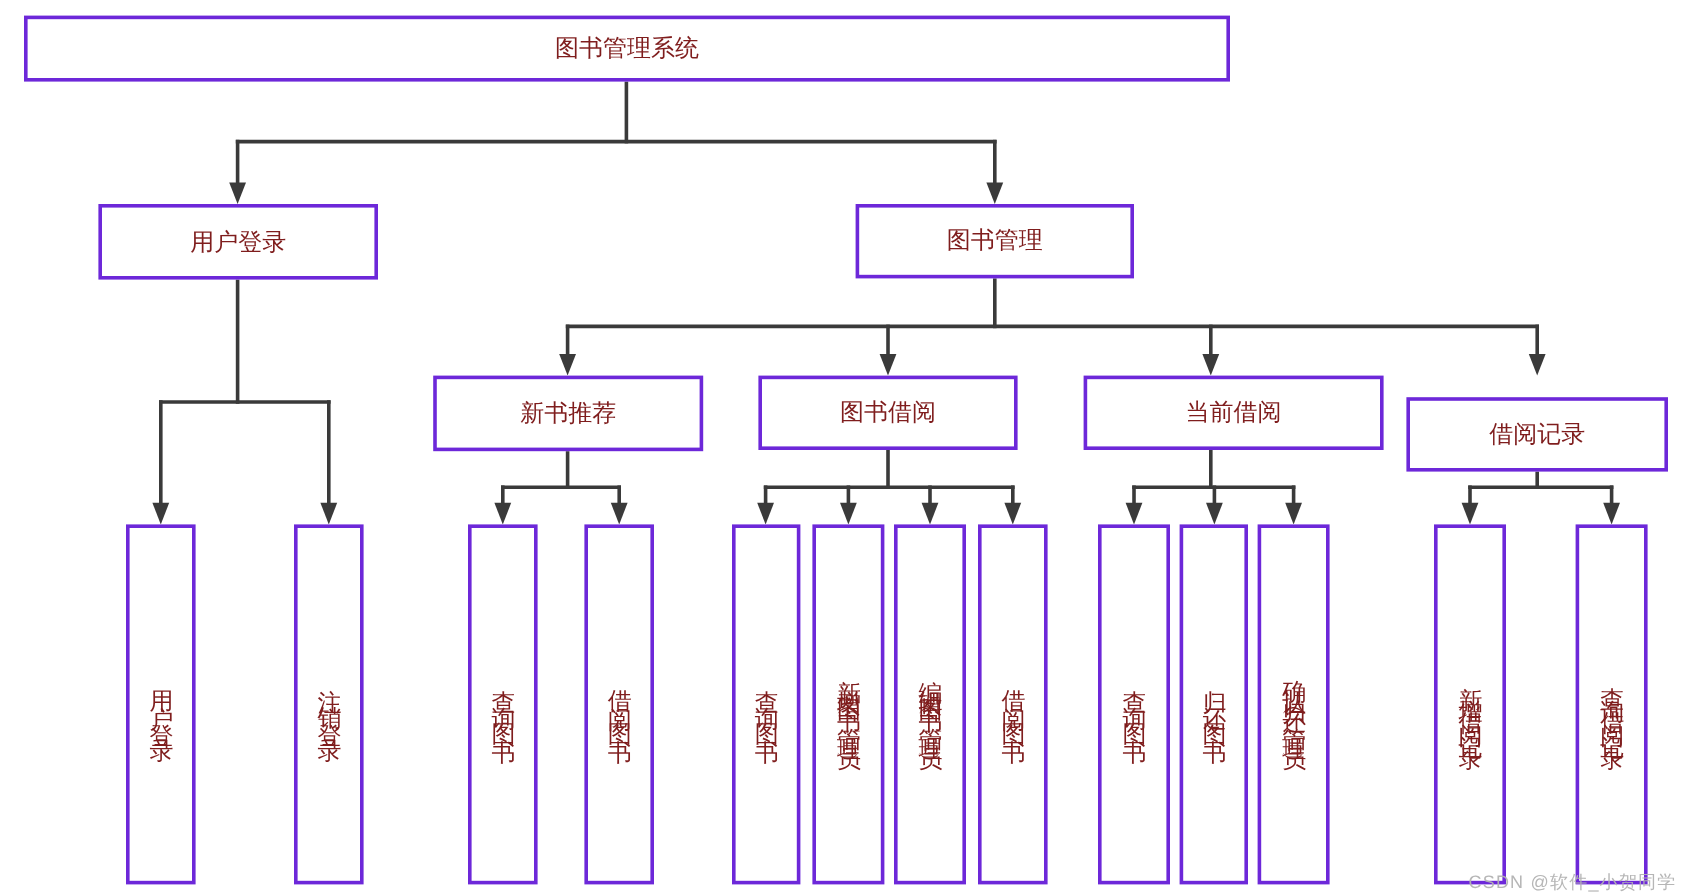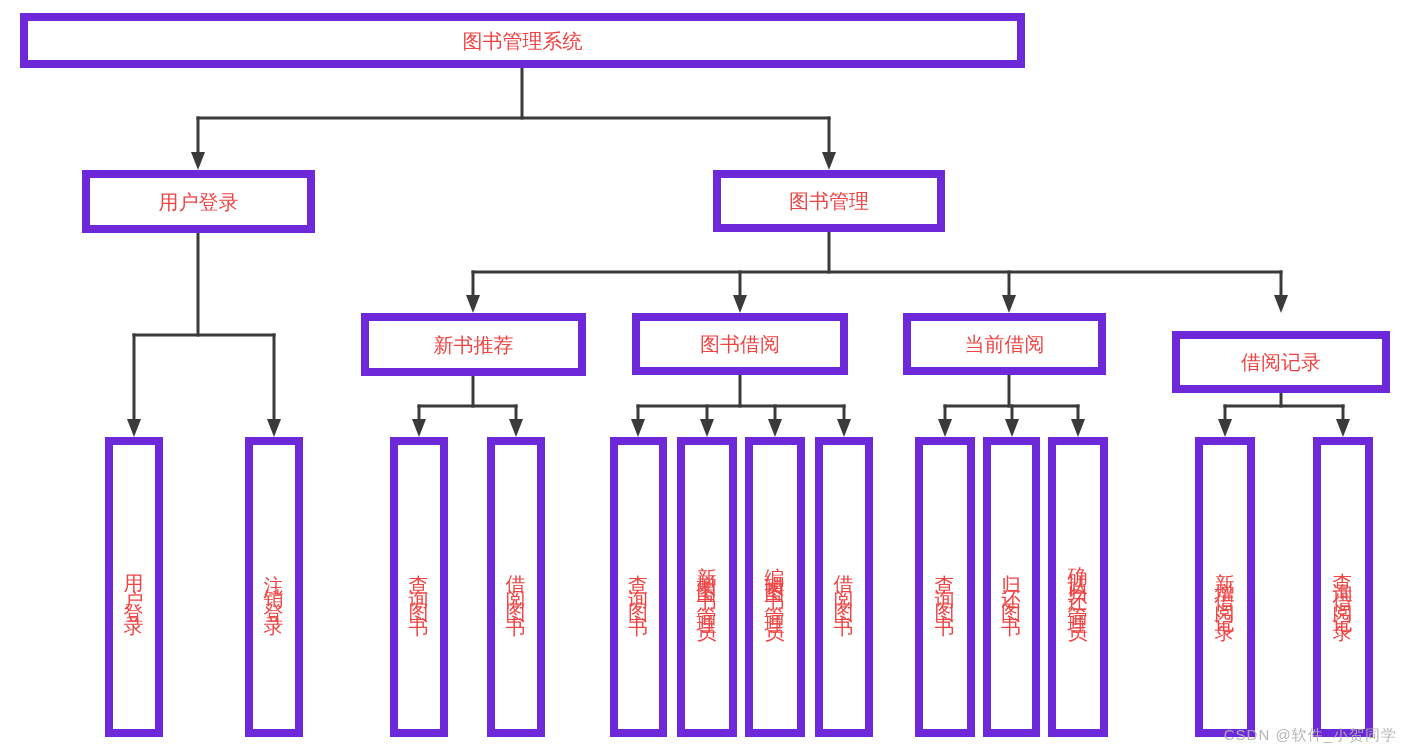--- a/index.html
+++ b/index.html
@@ -18,47 +18,47 @@
   #connectors {
     position: absolute;
     left: 0; top: 0;
     width: 1405px;
     height: 747px;
     pointer-events: none;
   }
   .node {
     position: absolute;
     box-sizing: border-box;
-    border: 8px solid #6d28d9;
+    border: 3px solid #6d28d9;
     background: #ffffff;
     display: flex;
     align-items: center;
     justify-content: center;
-    color: #ef4444;
+    color: #7f1d1d;
     font-size: 20px;
     line-height: 1;
     white-space: nowrap;
   }
   .vnode .vlabel {
     writing-mode: vertical-rl;
     text-orientation: mixed;
     line-height: 1;
   }
   .ls4 .vlabel { letter-spacing: 14px; }
   .ls6 .vlabel { letter-spacing: 10px; }
   .ls9 .vlabel { letter-spacing: 8px; }
   
   .n-root   { left: 20px;  top: 13px;  width: 1005px; height: 55px; }
   
   .n-login  { left: 82px;  top: 170px; width: 233px;  height: 63px; }
   .n-mgmt   { left: 713px; top: 170px; width: 232px;  height: 62px; }
   
   .n-rec    { left: 361px;  top: 313px; width: 225px; height: 63px; }
   .n-borrow { left: 632px;  top: 313px; width: 216px; height: 62px; }
-  .n-cur    { left: 903px;  top: 313px; width: 203px; height: 62px; }
+  .n-cur    { left: 903px;  top: 313px; width: 250px; height: 62px; }
   .n-rcd    { left: 1172px; top: 331px; width: 218px; height: 62px; }
   
   .leaf { top: 437px; height: 300px; }
   .l-a1 { left: 105px;  width: 58px; }
   .l-a2 { left: 245px;  width: 58px; }
   .l-b1 { left: 390px;  width: 58px; }
   .l-b2 { left: 487px;  width: 58px; }
   .l-c1 { left: 610px;  width: 57px; }
   .l-c2 { left: 677px;  width: 60px; }
   .l-c3 { left: 745px;  width: 60px; }

